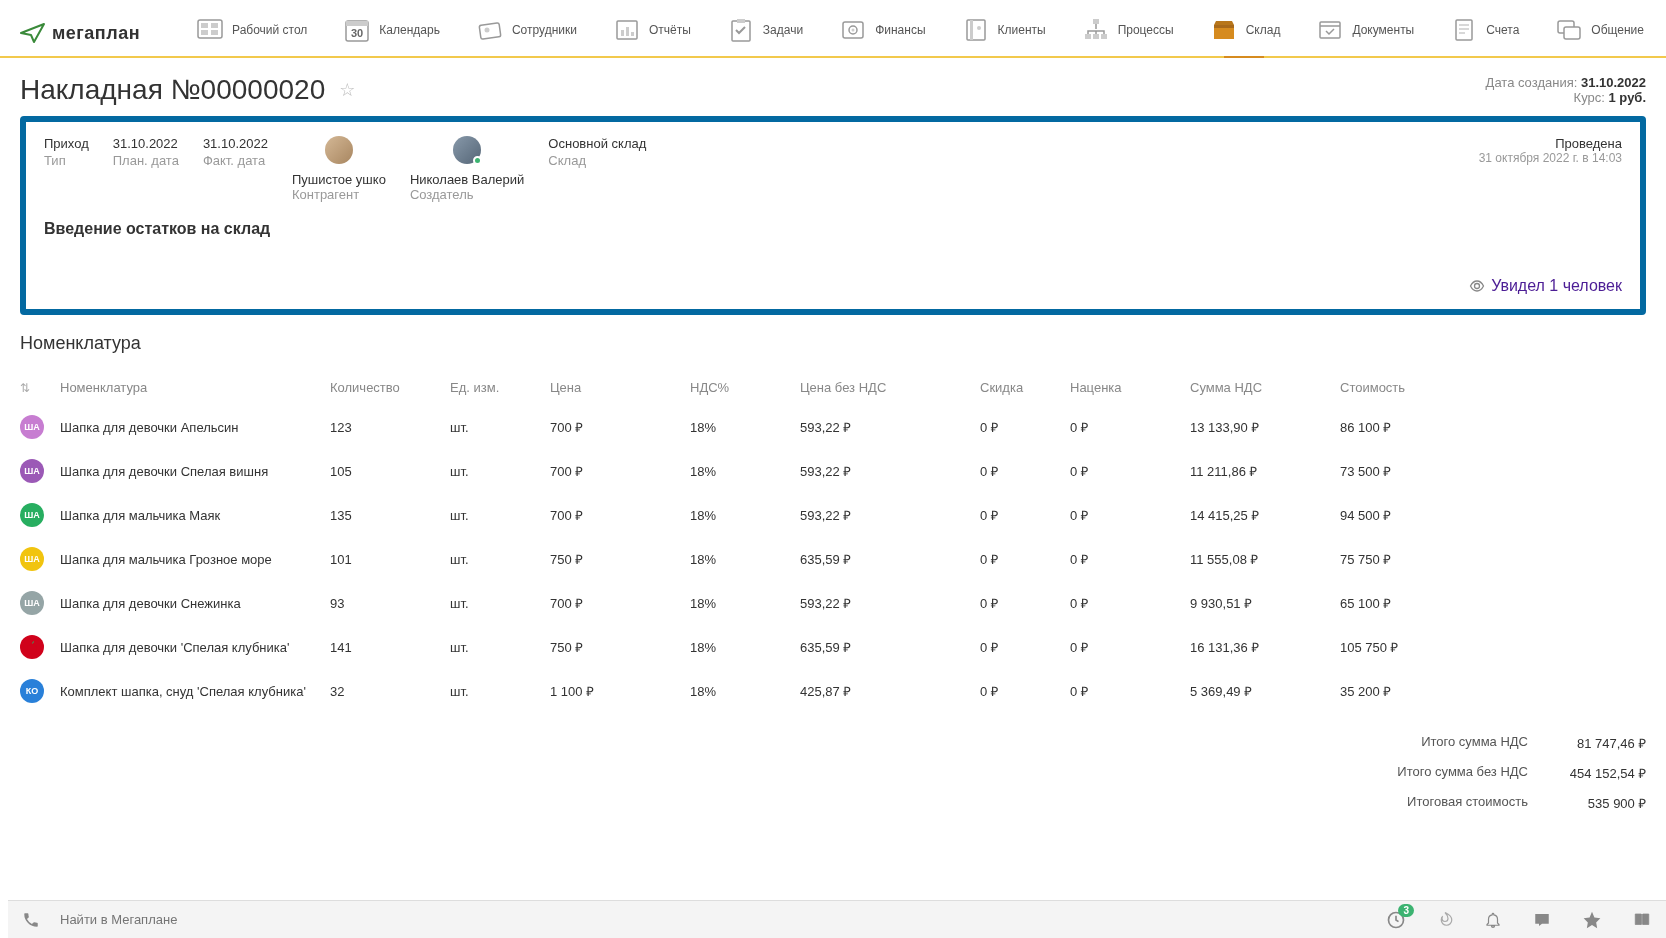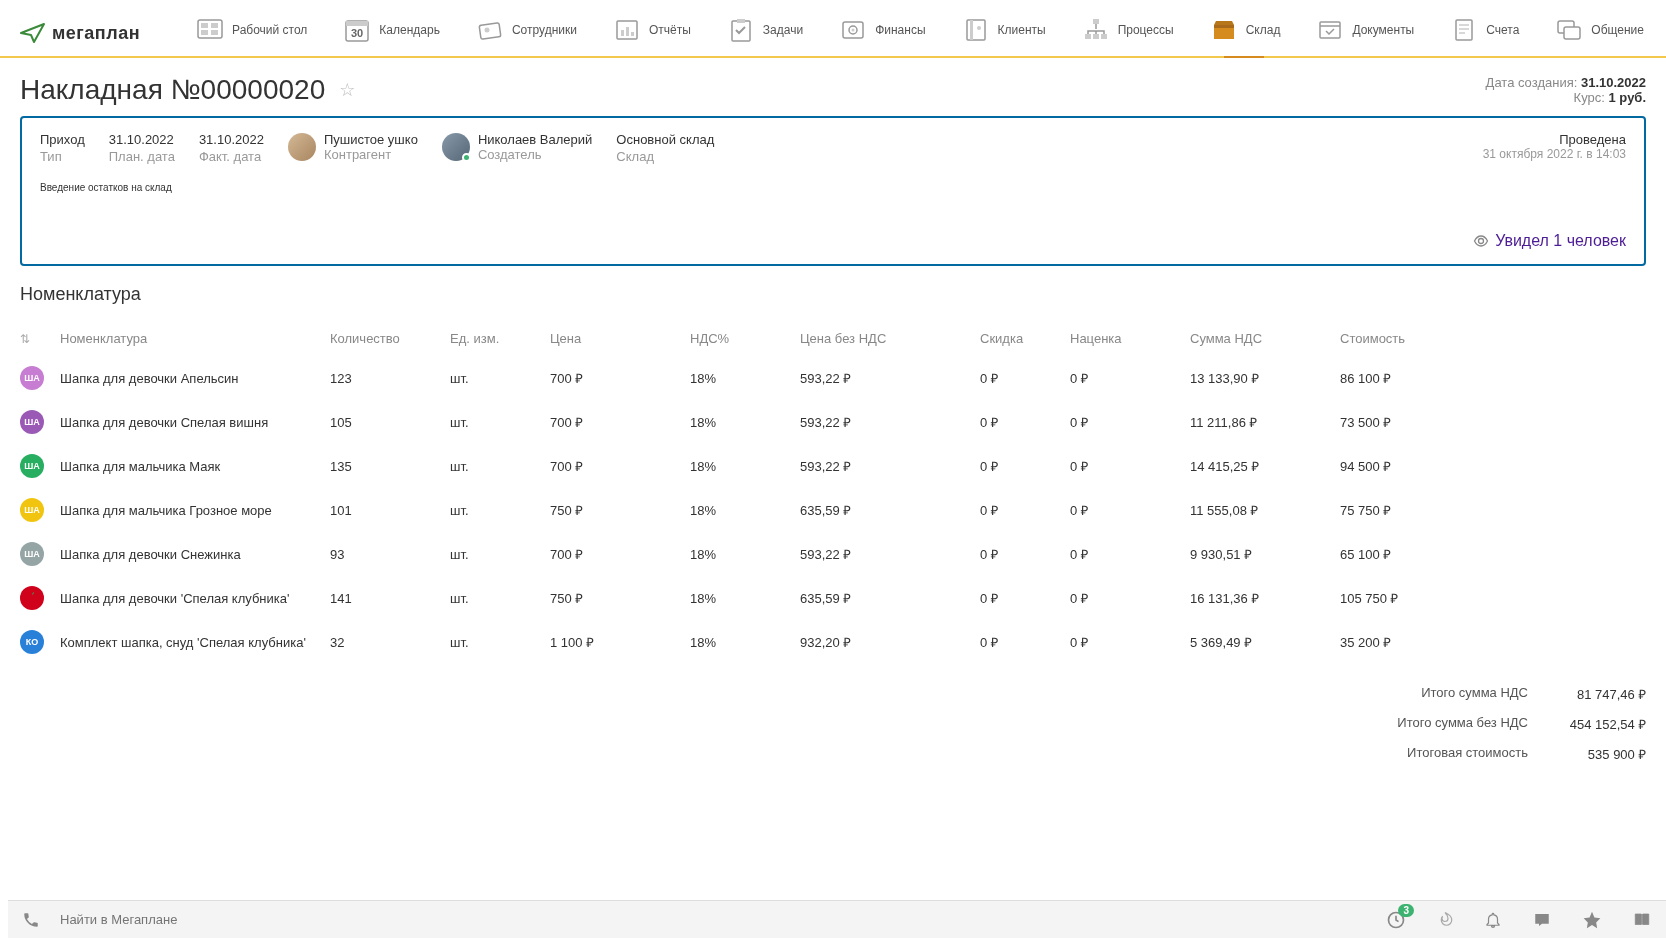--- a/index.html
+++ b/index.html
@@ -19,32 +19,32 @@
 
 
 .page { padding: 0 20px; }
 .title-row { display: flex; align-items: center; justify-content: space-between; padding: 16px 0 10px; }
 .title-left { display: flex; align-items: center; gap: 14px; }
 .page-title { font-size: 28px; font-weight: 400; color: #333; }
 .star { color: #bbb; cursor: pointer; font-size:18px;}
 .title-right { text-align: right; color: #888; font-size: 13px; }
 .title-right b { color: #333; font-weight:600; }
 
-.card { border: 2px solid #0369a1; border-radius: 4px; padding: 14px 18px; margin-bottom: 18px; }
+.card { border: 6px solid #0369a1; border-radius: 4px; padding: 14px 18px; margin-bottom: 18px; }
 .meta-row { display: flex; gap: 24px; align-items: flex-start; }
 .meta-block { display: flex; flex-direction: column; gap: 2px; }
-.meta-block.with-av { flex-direction: row; align-items: center; gap: 8px; }
+.meta-block.with-av { flex-direction: column; align-items: center; gap: 8px; }
 .meta-av { width: 28px; height: 28px; border-radius: 50%; background: #ccc; position: relative; flex-shrink:0;}
 .meta-av .dot { position:absolute; right:-1px; bottom:-1px; width:9px; height:9px; border-radius:50%; background:#3cb371; border:2px solid #fff; }
 .meta-block .val { font-size: 13px; color: #333; }
 .meta-block .lbl { font-size: 13px; color: #999; }
 .meta-right { margin-left: auto; text-align: right; }
 .meta-right .status { color: #333; font-size: 13px; }
 .meta-right .datetime { color: #999; font-size: 12px; }
-.description { margin-top: 18px; font-size: 10px; color: #333; }
+.description { margin-top: 18px; font-size: 16px; color: #333; font-weight: bold; }
 .seen { margin-top: 39px; text-align: right; color: #4c1d95; font-size: 16px; display: flex; justify-content: flex-end; align-items: center; gap: 6px; }
 
 
 .section-title { font-size: 18px; font-weight: 500; margin: 10px 0 16px; }
 .table { width: 100%; }
 .thead, .trow { display: grid; grid-template-columns: 30px 260px 110px 90px 130px 100px 170px 80px 110px 140px 120px; gap: 10px; align-items: center; padding: 10px 0; }
 .thead { color: #888; font-size: 13px; border-bottom: 0 solid #eee;}
 .thead .th { white-space:nowrap;}
 .trow { font-size: 13px; }
 .tag { width: 24px; height: 24px; border-radius: 50%; display: flex; align-items: center; justify-content: center; font-size: 9px; font-weight: 700; color: #fff; }
@@ -382,21 +382,21 @@
     <span class="num">16 131,36 ₽</span>
     <span class="num">105 750 ₽</span>
         </div>
         <div class="trow">
     <span class="tag" style="background:#2980d9">КО</span>
     <span>Комплект шапка, снуд 'Спелая клубника'</span>
     <span class="num">32</span>
     <span>шт.</span>
     <span class="num">1 100 ₽</span>
     <span>18%</span>
-    <span class="num">932,20 ₽</span>
+    <span class="num">425,87 ₽</span>
     <span>0 ₽</span>
     <span class="num">0 ₽</span>
     <span class="num">5 369,49 ₽</span>
     <span class="num">35 200 ₽</span>
         </div>
       </div>
   </div>
 
   <div class="totals" id="totals">
       <div class="total-row">

